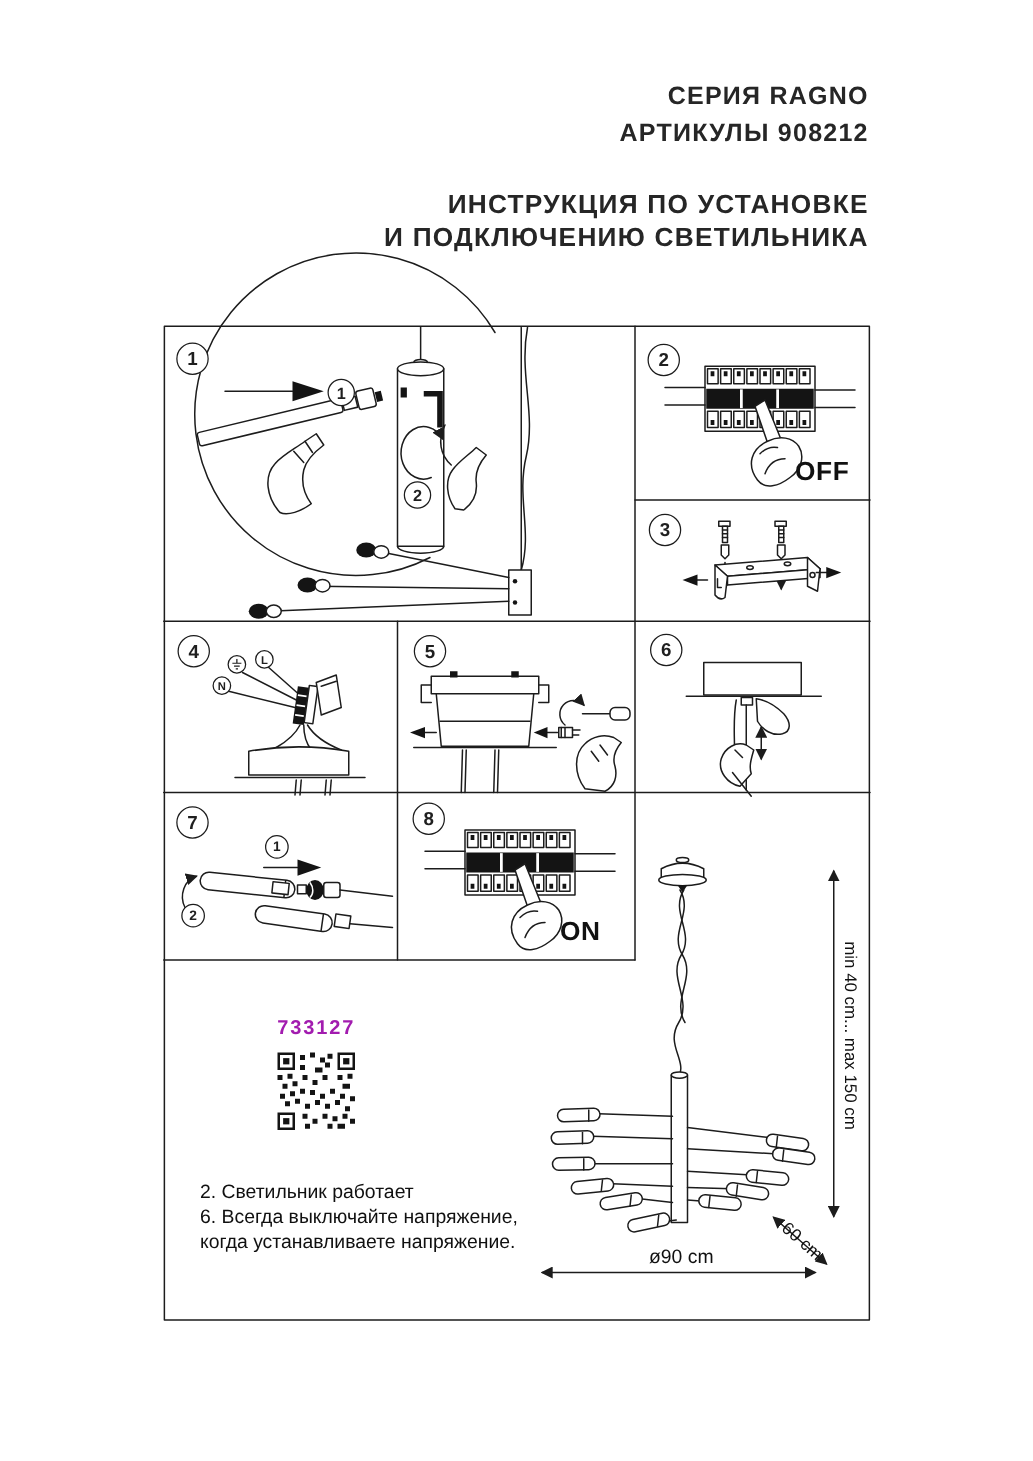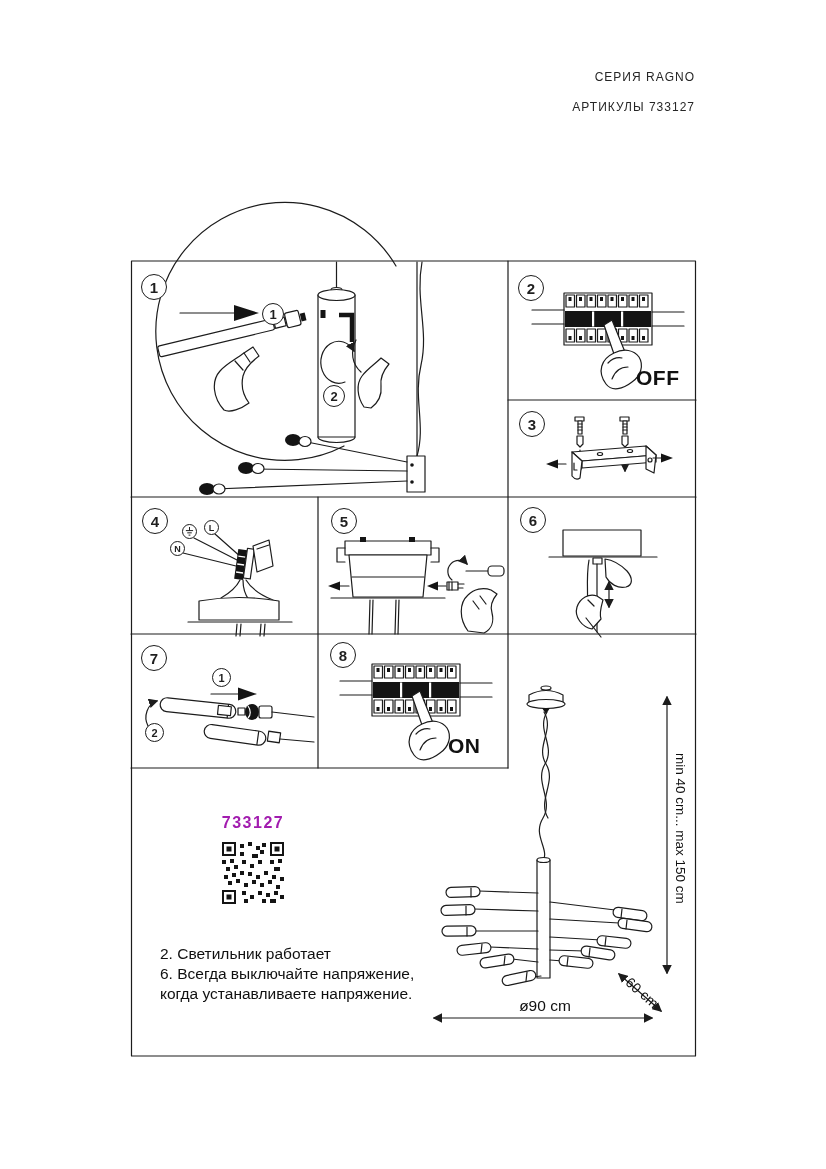--- a/index.html
+++ b/index.html
@@ -4,21 +4,21 @@
 <style>
   html,body{margin:0;padding:0;background:#fff;}
   .page{position:relative;width:826px;height:1169px;background:#fff;overflow:hidden;
         font-family:"Liberation Sans",sans-serif;color:#1f1f1f;}
   .art{position:absolute;left:0;top:0;}
   .art .ln{stroke:#1c1c1c;fill:none;stroke-width:1.2;stroke-linecap:round;stroke-linejoin:round;}
   .art .fl{fill:#141414;stroke:none;}
   .art .wf{fill:#fff;stroke:#1c1c1c;stroke-width:1.2;stroke-linejoin:round;}
   
   .header{position:absolute;top:62px;right:131px;text-align:right;}
-  .hdr-line{font-size:12px;font-weight:normal;letter-spacing:1px;line-height:30px;color:#262626;}
+  .hdr-line{font-size:20px;font-weight:bold;letter-spacing:1px;line-height:30px;color:#262626;}
   .hdr-title{margin-top:28px;}
   .hdr-title div{font-size:21px;font-weight:bold;letter-spacing:1px;line-height:27px;color:#262626;}
   
   .badge{position:absolute;width:26px;height:26px;border:1.6px solid #1c1c1c;border-radius:50%;
          background:#fff;display:flex;align-items:center;justify-content:center;
          font-size:15px;font-weight:bold;box-sizing:border-box;}
   .badge-sm{width:22px;height:22px;font-size:13px;}
   .badge-xs{width:19px;height:19px;font-size:11px;border-width:1.4px;}
   .term-badge{position:absolute;width:15px;height:15px;border:1.2px solid #1c1c1c;border-radius:50%;
               background:#fff;display:flex;align-items:center;justify-content:center;
@@ -362,21 +362,25 @@
                  M260,883h4v4h-4z M268,880h4v4h-4z M276,885h4v4h-4z
                  M242,891h4v4h-4z M250,895h4v4h-4z M258,891h4v4h-4z M266,893h4v4h-4z
                  M274,891h4v4h-4z M280,895h4v4h-4z M262,899h4v4h-4z M270,899h6v4h-6z
                  M244,899h4v4h-4z"></path>
       </g>
     </g>
   </svg>
 
   <div class="header">
     <div class="hdr-line">СЕРИЯ RAGNO</div>
-    <div class="hdr-line">АРТИКУЛЫ 733127</div>
+    <div class="hdr-line">АРТИКУЛЫ 908212</div>
+    <div class="hdr-title">
+      <div>ИНСТРУКЦИЯ ПО УСТАНОВКЕ</div>
+      <div>И ПОДКЛЮЧЕНИЮ СВЕТИЛЬНИКА</div>
+    </div>
   </div>
 
   <div class="badge" style="left:141px;top:274px">1</div>
   <div class="badge" style="left:518px;top:275px">2</div>
   <div class="badge" style="left:519px;top:411px">3</div>
   <div class="badge" style="left:142px;top:508px">4</div>
   <div class="badge" style="left:331px;top:508px">5</div>
   <div class="badge" style="left:520px;top:507px">6</div>
   <div class="badge" style="left:141px;top:645px">7</div>
   <div class="badge" style="left:330px;top:642px">8</div>

